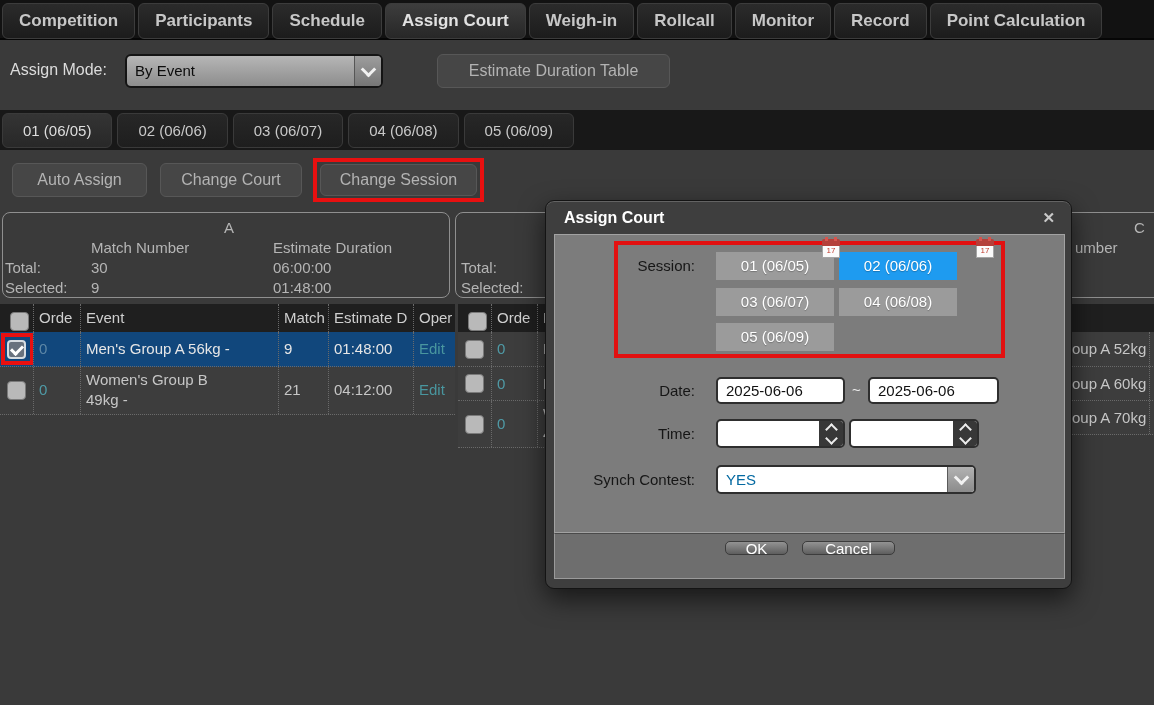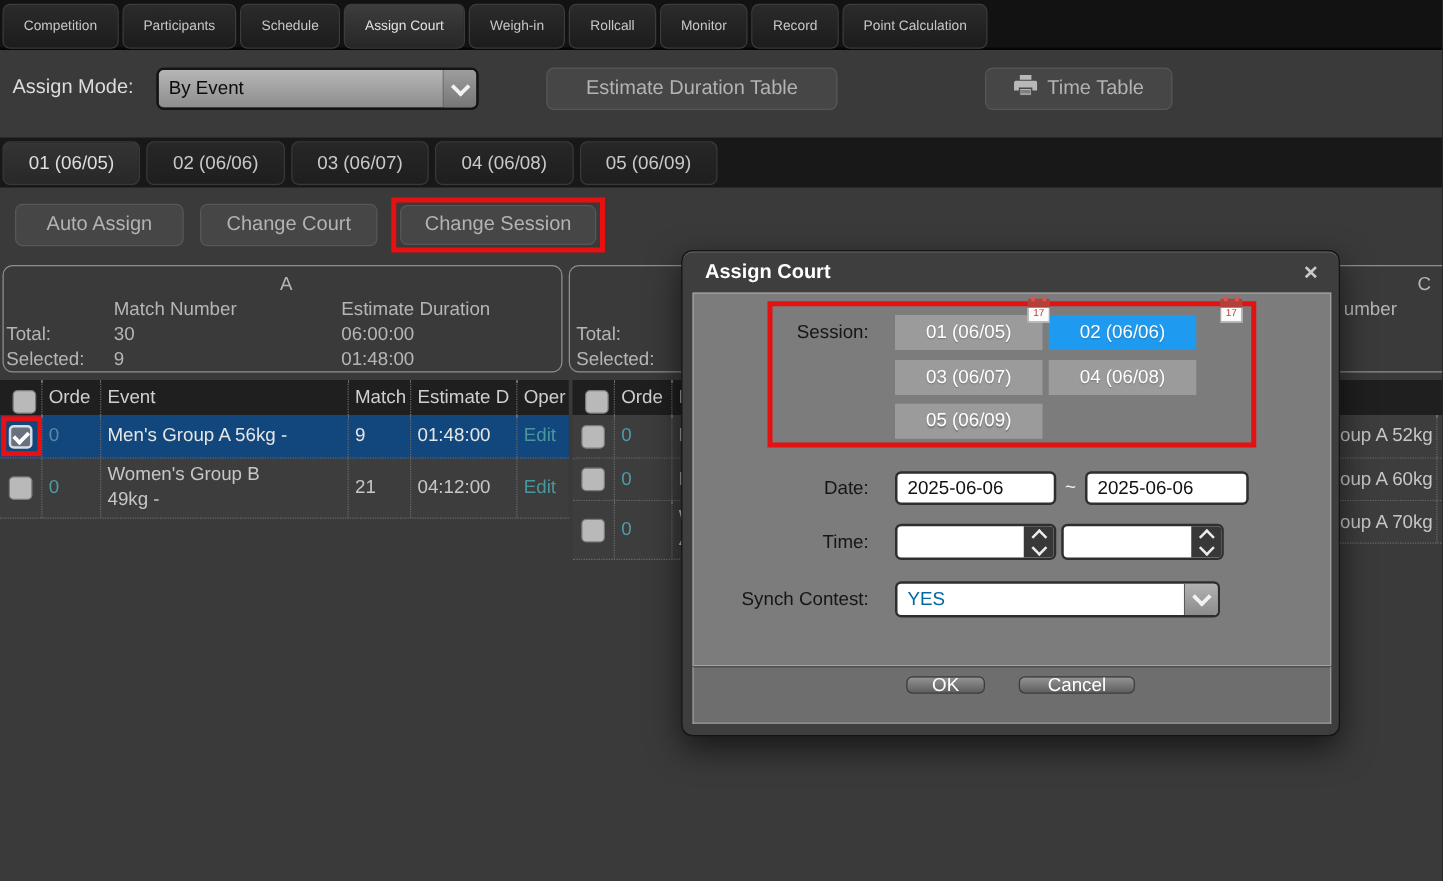--- a/index.html
+++ b/index.html
@@ -3,21 +3,21 @@
 <meta charset="utf-8">
 <style>
   html,body{margin:0;padding:0;background:#1c1c1c;}
   .screen{position:relative;width:1154px;height:705px;background:#3a3a3a;overflow:hidden;
           font-family:"Liberation Sans",sans-serif;color:#c8c8c8;}
 
   
   .navbar{position:absolute;left:0;top:0;width:1154px;height:40px;background:#121212;
           border-bottom:2px solid #060606;display:flex;gap:3px;padding:3px 0 0 2px;box-sizing:border-box;}
   .nav-tab{height:34px;line-height:34px;padding:0 16px;background:linear-gradient(#2b2b2b,#1c1c1c);
-           border:1px solid #3c3c3c;border-radius:6px;color:#c7c7c7;font-size:11px;white-space:nowrap;cursor:default;}
+           border:1px solid #3c3c3c;border-radius:6px;color:#c7c7c7;font-size:17px;white-space:nowrap;cursor:default;font-weight:bold;}
   .nav-tab.active{background:linear-gradient(#3d3d3d,#272727);color:#e2e2e2;}
 
   
   .tb-label{position:absolute;left:10px;top:61px;font-size:16px;color:#dcdcdc;}
   .mode-select{position:absolute;left:125px;top:54px;width:258px;height:34px;border:2px solid #141414;
                border-radius:6px;background:linear-gradient(#b6b6b6,#8d8d8d);display:flex;box-sizing:border-box;}
   .mode-select .value{flex:1;font-size:15px;color:#0c0c0c;padding:6px 0 12px 8px;}
   .arrow-box{width:26px;background:linear-gradient(#9d9d9d,#767676);border-left:1px solid #565656;
              border-radius:0 4px 4px 0;display:flex;align-items:center;justify-content:center;}
   .chev{width:8px;height:8px;border-right:3px solid #f2f2f2;border-bottom:3px solid #f2f2f2;
@@ -119,21 +119,21 @@
            display:flex;flex-direction:column;align-items:center;justify-content:center;gap:4px;}
   .sp-up{width:7px;height:7px;border-right:2px solid #ece« ;border-bottom:2px solid #ececec;border-right:2px solid #ececec;transform:rotate(-135deg);margin-bottom:-2px;}
   .sp-down{width:7px;height:7px;border-right:2px solid #ececec;border-bottom:2px solid #ececec;transform:rotate(45deg);margin-top:-2px;}
   .select{position:absolute;left:161px;top:230px;width:260px;height:29px;background:#ffffff;
           border:2px solid #2e2e2e;border-radius:5px;box-sizing:border-box;display:flex;}
   .select .value{flex:1;font-size:15px;color:#0369a1;padding:4px 0 0 8px;}
   .select .arrow-box{background:linear-gradient(#b2b2b2,#8b8b8b);border-left:1px solid #5a5a5a;border-radius:0 3px 3px 0;}
   .dlg-btn{position:absolute;top:7px;height:14px;background:linear-gradient(#939393,#5e5e5e);
            border:1px solid #3c3c3c;border-radius:5px;color:#fff;font-size:15px;display:flex;align-items:center;
            justify-content:center;box-sizing:border-box;cursor:pointer;}
-  #btn-ok{left:170px;width:63px;} #btn-cancel{left:247px;width:93px;margin-left:13px;}
+  #btn-ok{left:170px;width:63px;} #btn-cancel{left:247px;width:93px;}
 
   .printer-icon{display:inline-block;}
 </style>
 </head>
 <body>
 
 <div class="screen">
 
   <div class="navbar">
     <div class="nav-tab">Competition</div>
@@ -149,31 +149,20 @@
 
   <div class="tb-label">Assign Mode:</div>
   <div class="mode-select">
     <div class="value">By Event</div>
     <div class="arrow-box">
         <span class="chev"></span>
       </div>
   </div>
   <div class="btn-dark" id="btn-estimate">
     <span>Estimate Duration Table</span>
-  </div>
-  <div class="btn-dark" id="btn-timetable">
-    <span class="printer-icon">
-      <svg width="19" height="17" viewBox="0 0 24 22">
-          <path fill="#b8b8b8" d="M6 0h12v5H6z"></path>
-          <path fill="#b8b8b8" d="M2 6h20c1.1 0 2 .9 2 2v8h-5v-3H5v3H0V8c0-1.1.9-2 2-2z"></path>
-          <path fill="#b8b8b8" stroke="#464646" d="M6 14h12v7H6z"></path>
-          <path fill="#464646" d="M7 16h10v1H7zM7 18h10v1H7z"></path>
-        </svg>
-    </span>
-    <span>Time Table</span>
   </div>
 
   <div class="session-strip">
     <div class="session-tab active">01 (06/05)</div>
     <div class="session-tab">02 (06/06)</div>
     <div class="session-tab">03 (06/07)</div>
     <div class="session-tab">04 (06/08)</div>
     <div class="session-tab">05 (06/09)</div>
   </div>
 

